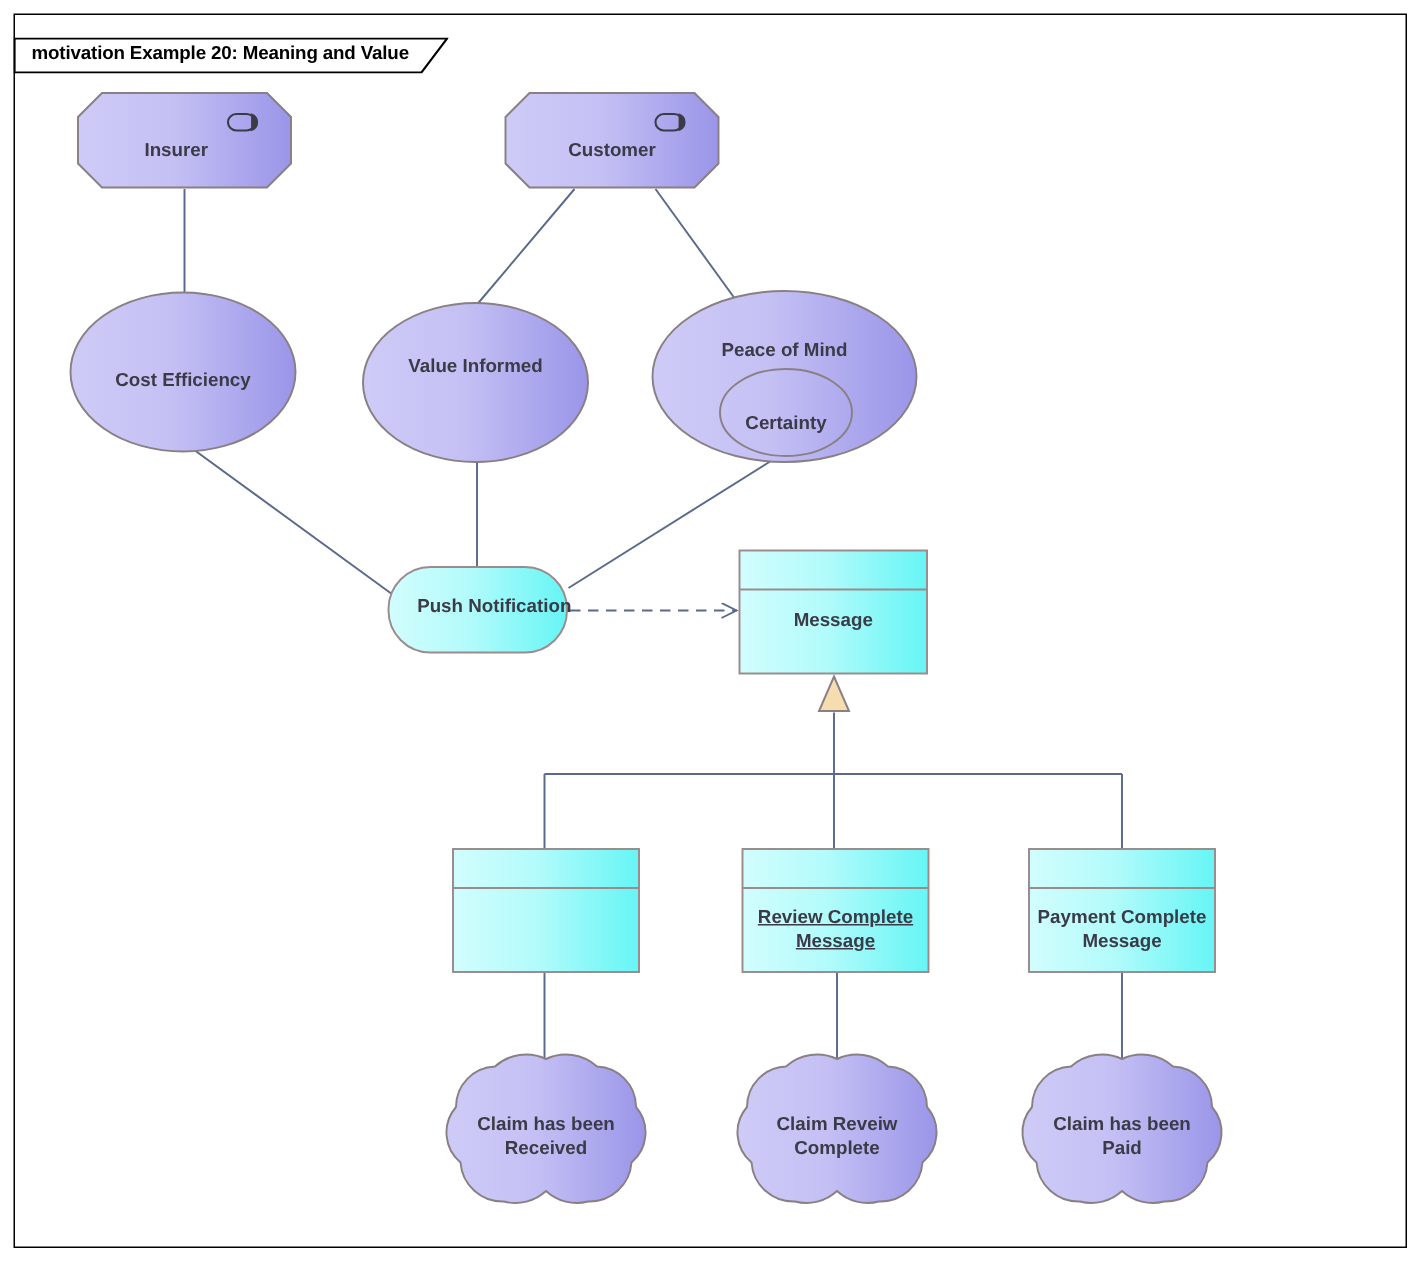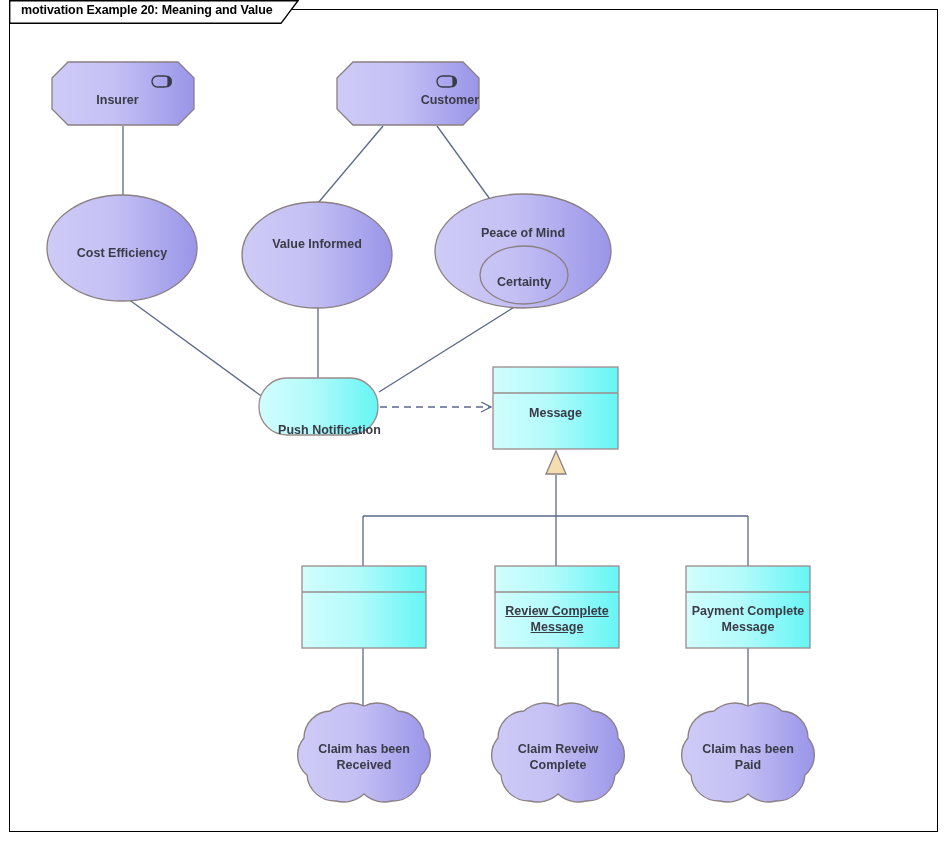--- a/index.html
+++ b/index.html
@@ -31,21 +31,21 @@
     height: 823px;
     border: 1.4px solid #000000;
     box-sizing: border-box;
     background: #ffffff;
   }
 
   
   .title-tab {
     position: absolute;
     left: 9px;
-    top: 0;
+    top: 25px;
     height: 24px;
     width: 290px;
     box-sizing: border-box;
     z-index: 6;
   }
   .title-tab-shape {
     position: absolute;
     inset: 0;
   }
   .title-text {
@@ -233,31 +233,31 @@
                A 28 28 0 0 1 776 801
                A 30 30 0 0 1 748 794
                A 30 30 0 0 1 720 801
                A 28 28 0 0 1 691 775
                A 26 26 0 0 1 688 738 Z" fill="url(#grad-motivation)" stroke="#8a7f82" stroke-width="1.3"></path>
     </g>
   </svg>
 
   <div class="node-label" style="left:52px; top:93px; width:131px;">Insurer</div>
 
-  <div class="node-label" style="left:337px; top:93px; width:142px;text-align:right;">Customer</div>
+  <div class="node-label" style="left:337px; top:93px; width:142px;">Customer</div>
 
   <div class="node-label" style="left:47px; top:246px; width:150px;">Cost Efficiency</div>
 
   <div class="node-label" style="left:242px; top:237px; width:150px;">Value Informed</div>
 
   <div class="node-label" style="left:435px; top:226px; width:176px;">Peace of Mind</div>
 
   <div class="node-label" style="left:480px; top:275px; width:88px;">Certainty</div>
 
-  <div class="node-label" style="left:259px; top:397px; width:141px;margin-top:26px;">Push Notification</div>
+  <div class="node-label" style="left:259px; top:397px; width:141px;">Push Notification</div>
 
   <div class="node-label" style="left:493px; top:406px; width:125px;">Message</div>
 
 
   <div class="node-label" style="left:493px; top:604px; width:128px;text-decoration:underline;">Review Complete
 Message</div>
 
   <div class="node-label" style="left:682px; top:604px; width:132px;">Payment Complete
 Message</div>
 

